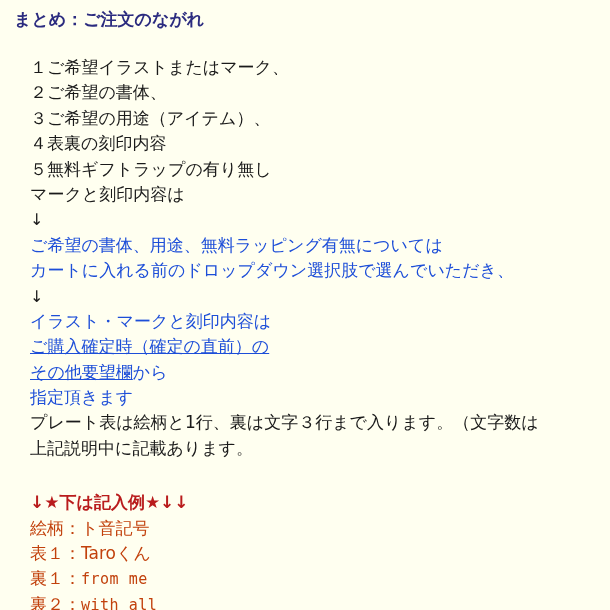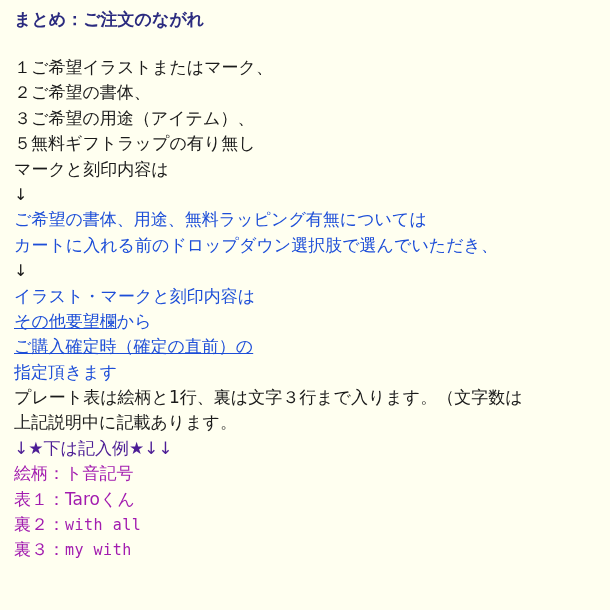--- a/index.html
+++ b/index.html
@@ -18,21 +18,21 @@
     height: 610px;
     background: #FFFFF0;
     position: relative;
     box-sizing: border-box;
     padding: 6px 0 0 0;
   }
   .line {
     font-size: 17px;
     line-height: 25.4px;
     height: 25.4px;
-    padding-left: 14px;
+    padding-left: 30px;
     white-space: pre;
     letter-spacing: 0px;
     box-sizing: border-box;
   }
   .title {
     color: #2B2B7F;
     font-size: 17px;
     line-height: 26px;
     height: 26px;
     font-weight: 600;
@@ -42,25 +42,26 @@
   .spacer {
     height: 23px;
   }
   .black {
     color: #1A1A1A;
   }
   .red {
     color: #1d4ed8;
   }
   .blue {
-    color: #a21caf;
+    color: #c2410c;
   }
   .blue-strong {
-    color: #4c1d95;
-    font-weight: 400;
+    color: #b91c1c;
+    font-weight: 700;
+    margin-top: 29px;
   }
   .u {
     text-decoration: underline;
     text-underline-offset: 1px;
   }
   .mono {
     font-family: "DejaVu Sans Mono", "Liberation Mono", monospace;
     font-size: 15px;
     letter-spacing: 0.5px;
   }
@@ -74,42 +75,44 @@
 
 <div id="page">
 
   <div class="title">まとめ：ご注文のながれ</div>
 
   <div class="spacer"></div>
 
   <div class="line black">１ご希望イラストまたはマーク、</div>
   <div class="line black">２ご希望の書体、</div>
   <div class="line black">３ご希望の用途（アイテム）、</div>
+  <div class="line black">４表裏の刻印内容</div>
   <div class="line black">５無料ギフトラップの有り無し</div>
   <div class="line black">マークと刻印内容は</div>
 
   <div class="line arrow">↓</div>
 
   <div class="line red">ご希望の書体、用途、無料ラッピング有無については</div>
   <div class="line red">カートに入れる前のドロップダウン選択肢で選んでいただき、</div>
 
   <div class="line arrow">↓</div>
 
   <div class="line red">イラスト・マークと刻印内容は</div>
+  <div class="line red"><span class="u">ご購入確定時（確定の直前）の</span></div>
   <div class="line red"><span class="u">その他要望欄</span><span>から</span></div>
-  <div class="line red"><span class="u">ご購入確定時（確定の直前）の</span></div>
   <div class="line red">指定頂きます</div>
 
   <div class="line black">プレート表は絵柄と1行、裏は文字３行まで入ります。（文字数は</div>
   <div class="line black">上記説明中に記載あります。</div>
 
   <div class="line blue-strong">↓★下は記入例★↓↓</div>
 
   <div class="line blue"><span>絵柄：</span><span>ト音記号</span></div>
 
   <div class="line blue"><span>表１：</span><span>Taroくん</span></div>
 
+  <div class="line blue"><span>裏１：</span><span class="mono">from me</span></div>
 
   <div class="line blue"><span>裏２：</span><span class="mono">with all</span></div>
 
   <div class="line blue"><span>裏３：</span><span class="mono">my with</span></div>
 
 </div>
 
 </body></html>

